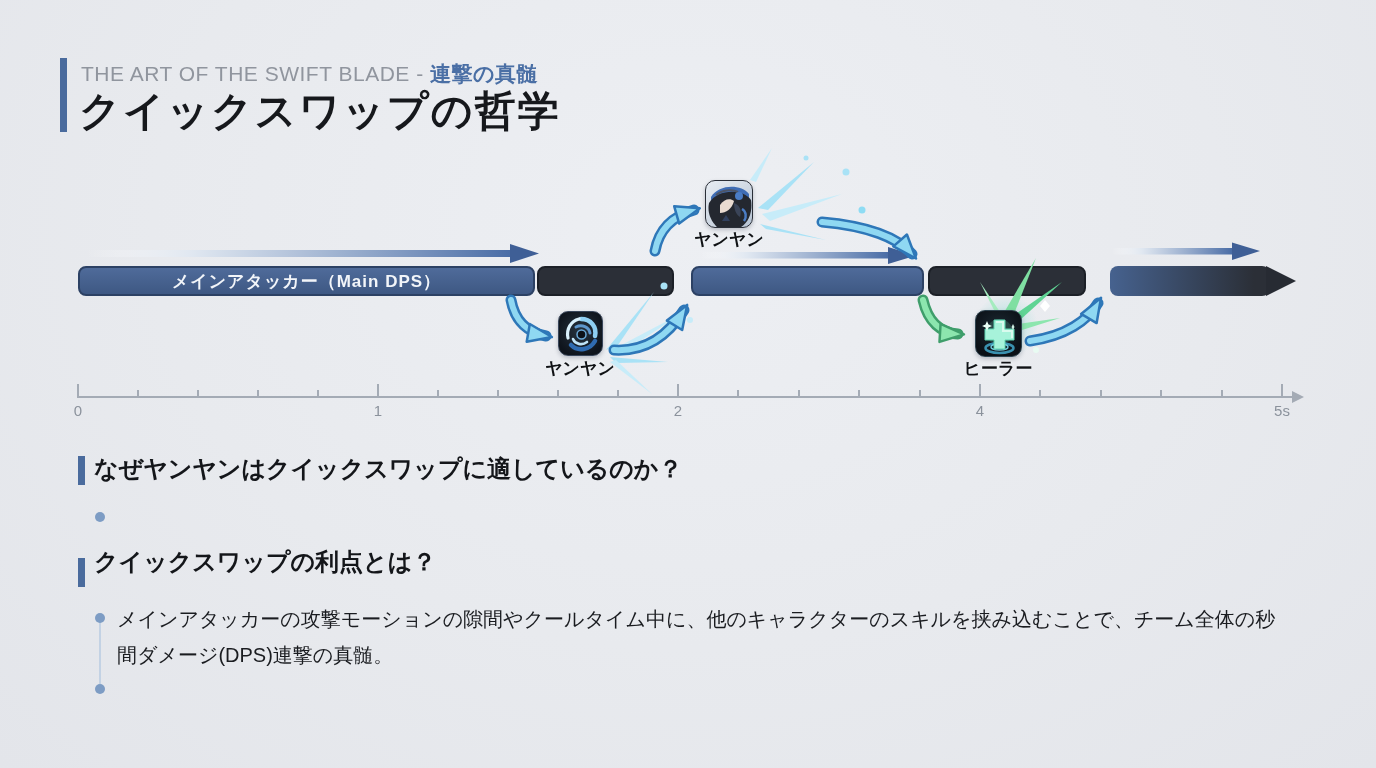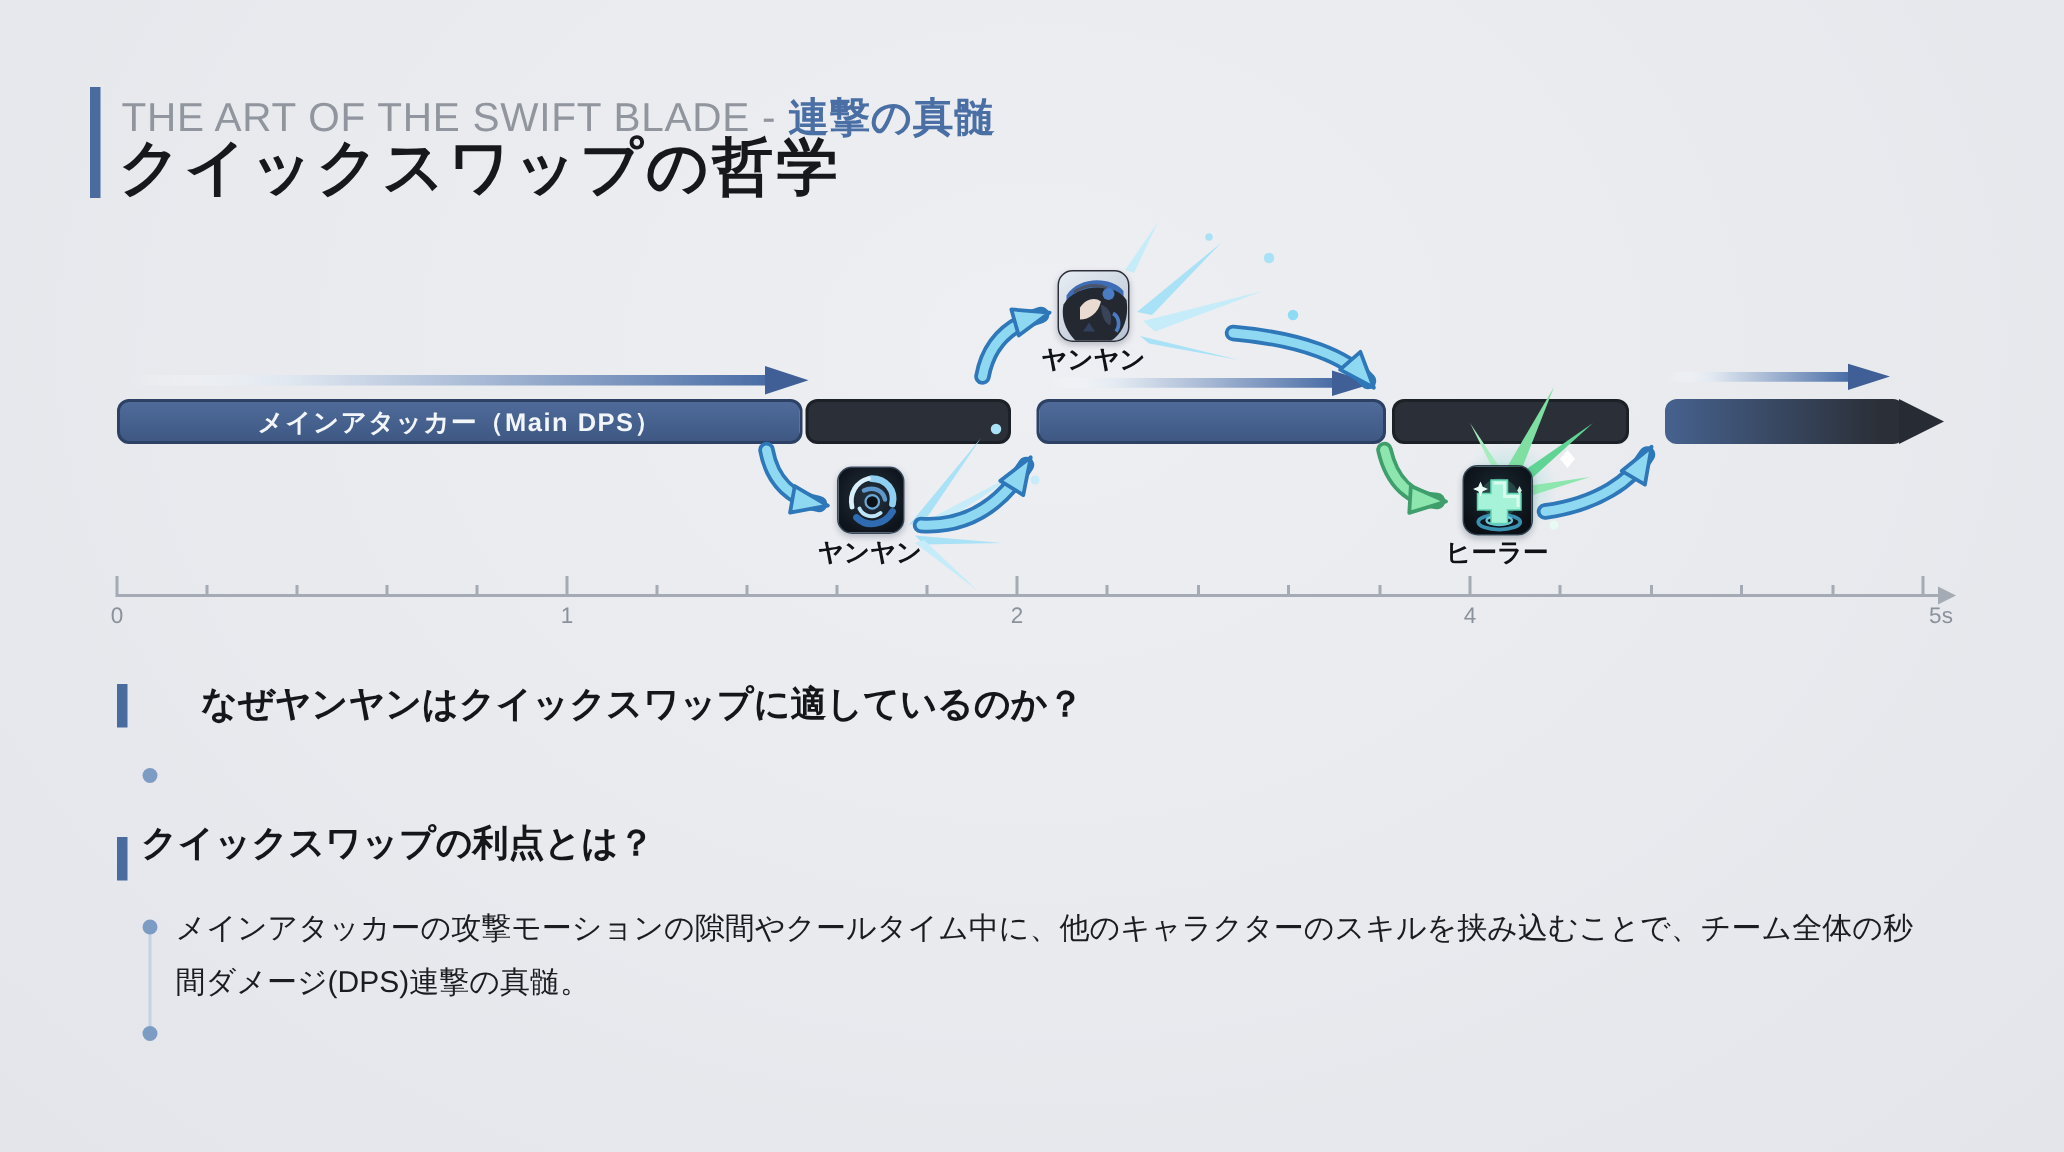--- a/index.html
+++ b/index.html
@@ -5,21 +5,21 @@
   html,body{margin:0;padding:0;background:#dfe1e6;}
   .slide{
     position:relative; width:1376px; height:768px; overflow:hidden;
     background:radial-gradient(ellipse at 50% 30%, #edeff3 0%, #e8eaee 55%, #e3e5ea 100%);
     font-family:"Liberation Sans","DejaVu Sans",sans-serif;
     color:#15171b;
   }
   .abs{position:absolute;}
   
   .accent-v{position:absolute; background:#4a6b9d;}
-  .kicker{position:absolute; left:81px; top:60px; font-size:27px; letter-spacing:.5px; white-space:nowrap;}
+  .kicker{position:absolute; left:81px; top:60px; font-size:21px; letter-spacing:.5px; white-space:nowrap;}
   .kicker .en{color:#90959e; font-weight:500;}
   .kicker .jp{color:#4a6fa5; font-weight:700;}
   .title{position:absolute; left:79px; top:84px; font-size:41px; font-weight:900; letter-spacing:2px; color:#16181c; white-space:nowrap;}
   
   .bar{position:absolute; top:266px; height:30px; box-sizing:border-box; border-radius:8px; z-index:1;}
   .bar.blue{background:linear-gradient(180deg,#4f6b9a,#3e5883); border:2px solid #2c4164;}
   .bar.dark{background:#2b2f37; border:2px solid #1c2027;}
   .bar-label{display:flex; width:100%; height:100%; align-items:center; justify-content:center;
     color:#f2f5f9; font-size:17px; font-weight:700; letter-spacing:1px; white-space:nowrap;}
   .bar5{left:1110px; top:266px; width:160px; height:30px; border-radius:8px;
@@ -210,26 +210,26 @@
         <div class="tick minor" style="left: 797.8px;"></div>
         <div class="tick minor" style="left: 858.2px;"></div>
         <div class="tick minor" style="left: 918.6px;"></div>
         <div class="tick major" style="left: 979px;"></div>
         <div class="tick-label" style="left: 980px;">4</div>
         <div class="tick minor" style="left: 1039.4px;"></div>
         <div class="tick minor" style="left: 1099.8px;"></div>
         <div class="tick minor" style="left: 1160.2px;"></div>
         <div class="tick minor" style="left: 1220.6px;"></div>
         <div class="tick major" style="left: 1281px;"></div>
-        <div class="tick-label" style="left: 1282px; margin-left: 12px;">5s</div>
+        <div class="tick-label" style="left: 1282px;">5s</div>
       </div>
   </div>
 
   <div class="accent-v" style="left:78px; top:456px; width:7px; height:29px;"></div>
-  <div class="sec-head" style="top:453px;margin-left:40px;">なぜヤンヤンはクイックスワップに適しているのか？</div>
+  <div class="sec-head" style="top:453px;">なぜヤンヤンはクイックスワップに適しているのか？</div>
   <div class="bullet-dot" style="left:95px; top:512px;"></div>
 
   <div class="accent-v" style="left:78px; top:558px; width:7px; height:29px;"></div>
   <div class="sec-head" style="top:546px;">クイックスワップの利点とは？</div>
   <div class="connector" style="top:622px; height:62px;"></div>
   <div class="bullet-dot" style="left:95px; top:613px;"></div>
   <div class="bullet-text" style="top:601px;">メインアタッカーの攻撃モーションの隙間やクールタイム中に、他のキャラクターのスキルを挟み込むことで、チーム全体の秒間ダメージ(DPS)連撃の真髄。</div>
   <div class="bullet-dot" style="left:95px; top:684px;"></div>
 
 </div>

